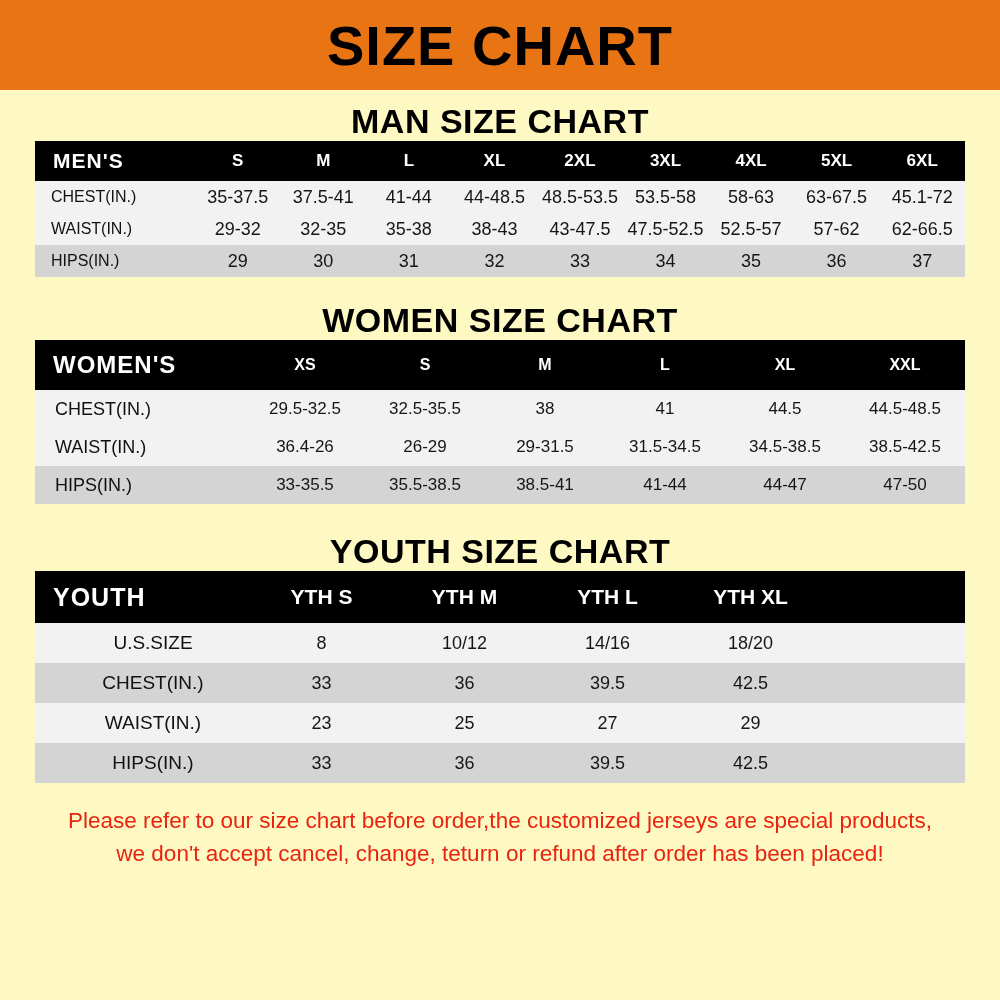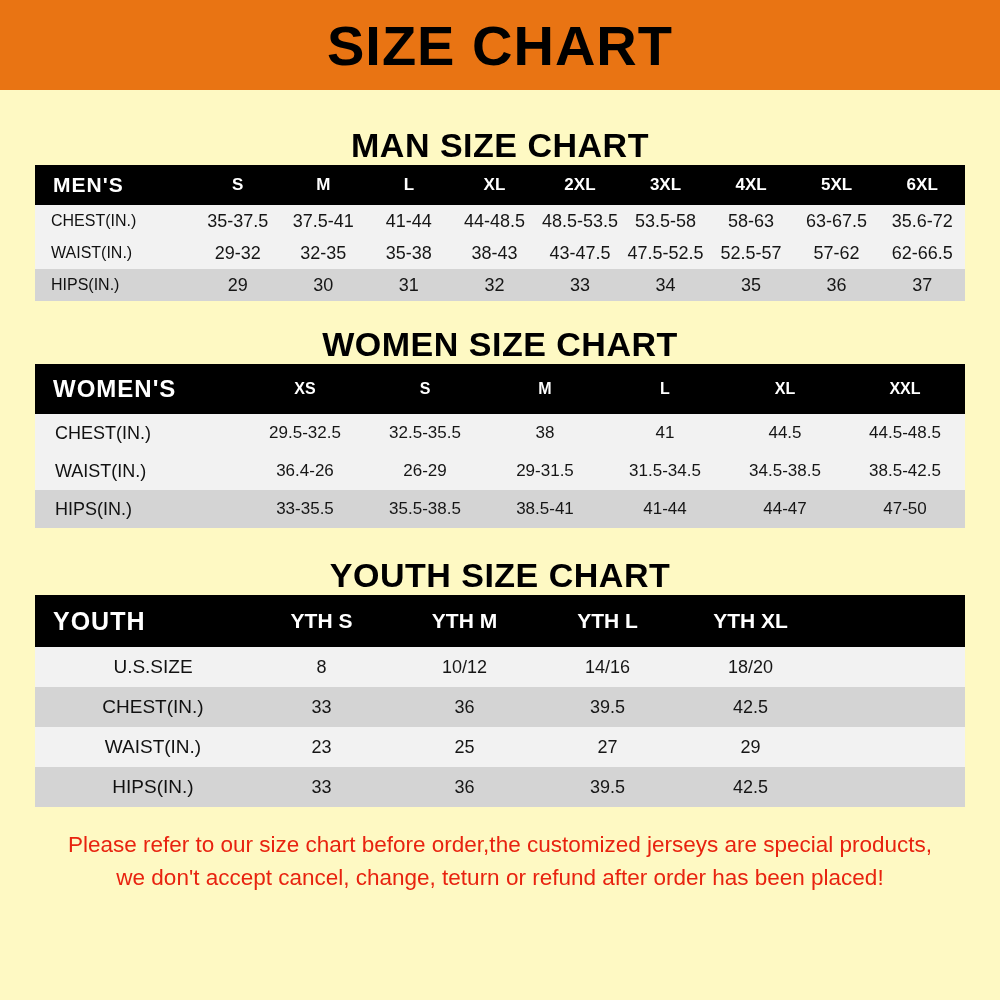--- a/index.html
+++ b/index.html
@@ -39,21 +39,21 @@
   }
 
   
   .section-title {
     text-align: center;
     font-weight: bold;
     font-size: 34px;
     color: #000000;
     letter-spacing: 0.5px;
   }
-  .t-man   { margin-top: 36px; }
+  .t-man   { margin-top: 12px; }
   .t-women { margin-top: 24px; }
   .t-youth { margin-top: 28px; }
 
   
   .table-wrap {
     margin: 0 auto;
     width: 930px;
   }
   table {
     width: 100%;
@@ -144,21 +144,21 @@
         <tr class="odd">
           <td class="rowlabel">CHEST(IN.)</td>
           <td>35-37.5</td>
           <td>37.5-41</td>
           <td>41-44</td>
           <td>44-48.5</td>
           <td>48.5-53.5</td>
           <td>53.5-58</td>
           <td>58-63</td>
           <td>63-67.5</td>
-          <td>35.6-72</td>
+          <td>45.1-72</td>
         </tr>
         <tr class="odd">
           <td class="rowlabel">WAIST(IN.)</td>
           <td>29-32</td>
           <td>32-35</td>
           <td>35-38</td>
           <td>38-43</td>
           <td>43-47.5</td>
           <td>47.5-52.5</td>
           <td>52.5-57</td>

